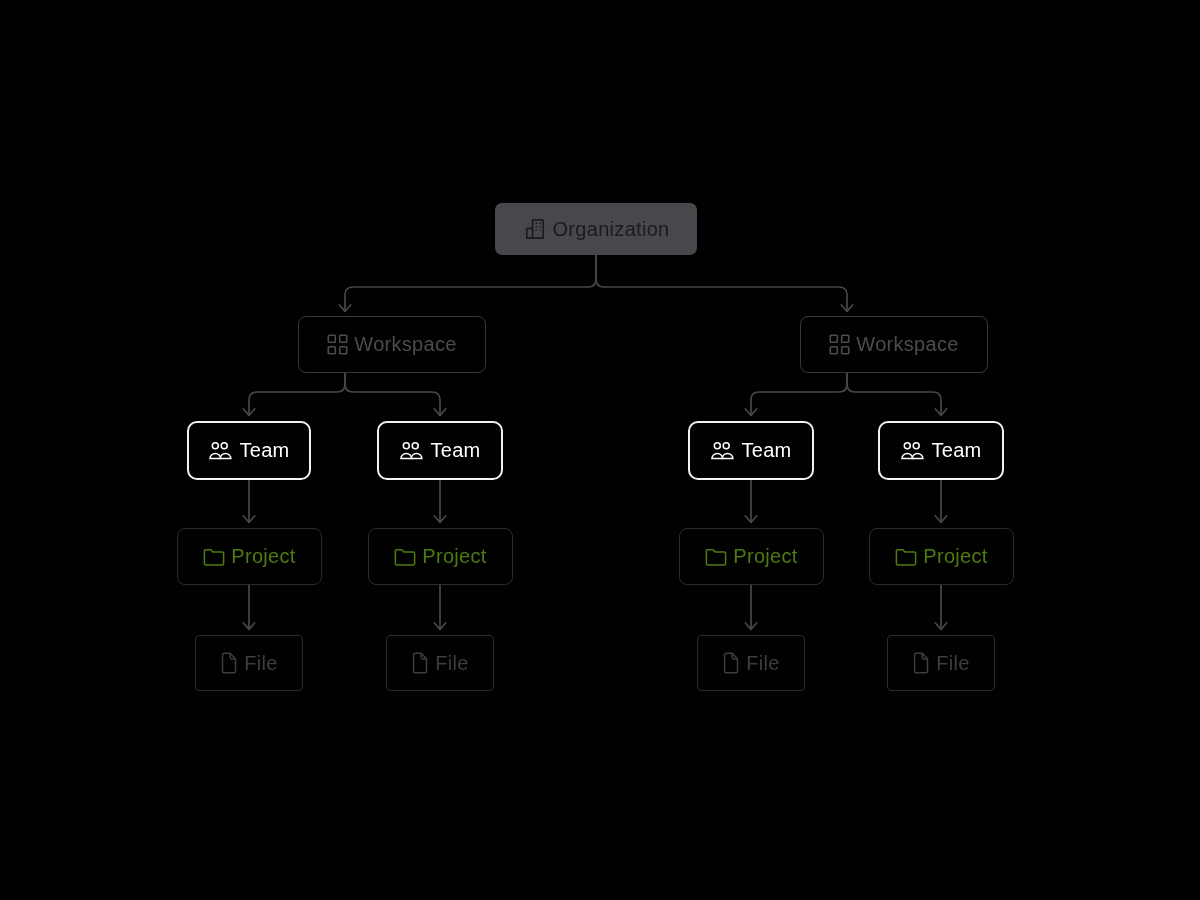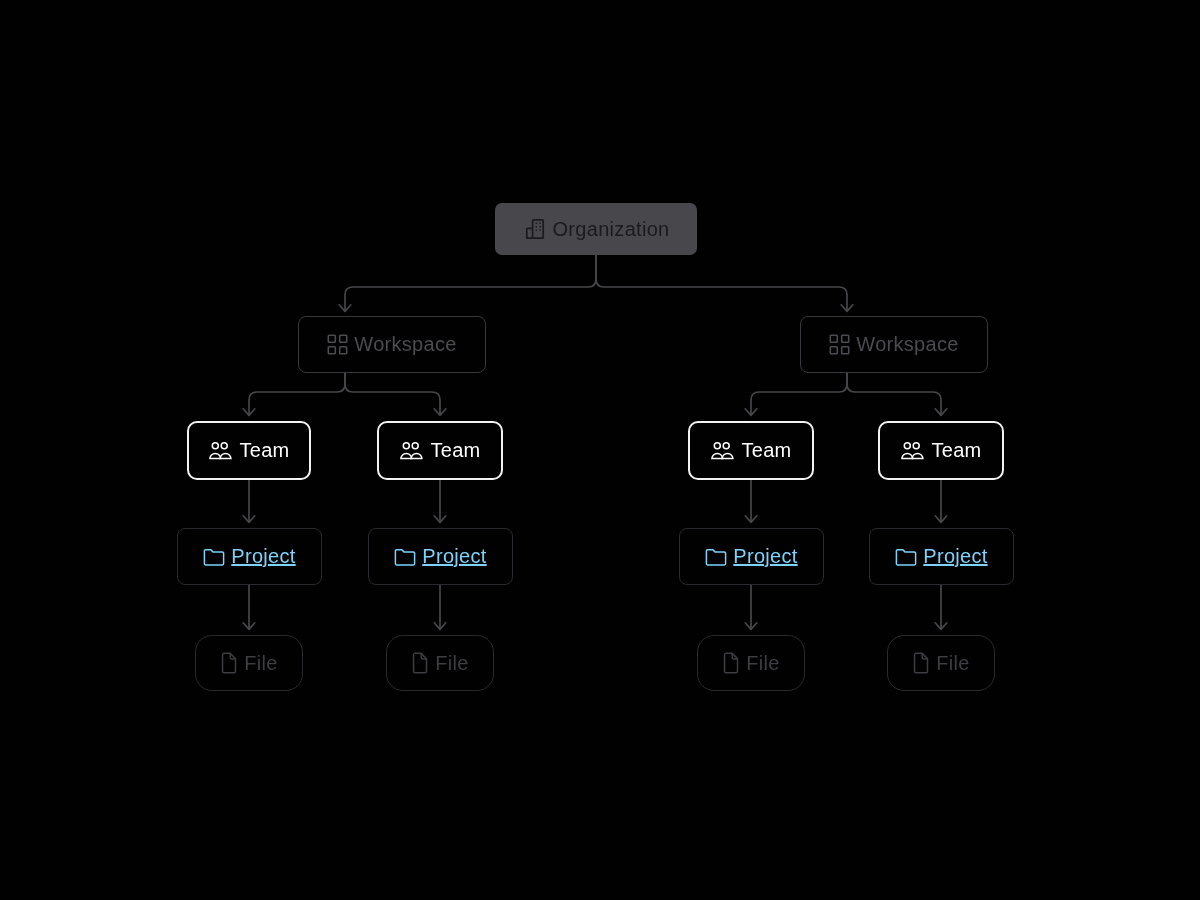--- a/index.html
+++ b/index.html
@@ -10,22 +10,22 @@
   .connector-layer{position:absolute;left:0;top:0;width:1200px;height:900px;}
   .connector-layer path{fill:none;stroke:#47474b;stroke-width:1.7;stroke-linecap:round;stroke-linejoin:round;}
   .node{
     position:absolute;display:flex;align-items:center;justify-content:center;
     gap:6px;box-sizing:border-box;background:transparent;
   }
   .label{font-size:20px;font-weight:500;letter-spacing:.3px;white-space:nowrap;}
   .node--org{background:#48484c;border-radius:7px;color:#1b1b1f;}
   .node--ws{border:1.5px solid #38383c;border-radius:8px;color:#4b4b50;margin-left:47px;}
   .node--team{border:2px solid #f2f2f2;border-radius:10px;color:#ffffff;}
-  .node--proj{border:1.5px solid #2a2a2e;border-radius:8px;color:#7dd3fc;text-decoration:underline;}
-  .node--file{border:1.5px solid #2a2a2e;border-radius:17px;color:#3d3d42;}
+  .node--proj{border:1.5px solid #2a2a2e;border-radius:8px;color:#4d7c0f;}
+  .node--file{border:1.5px solid #2a2a2e;border-radius:4px;color:#3d3d42;}
   .icon{flex:0 0 auto;display:block;}
   .icon *{stroke:currentColor;fill:none;}
 </style>
 </head>
 <body>
 
 <div class="stage">
 
   <svg class="connector-layer" viewBox="0 0 1200 900">
 

